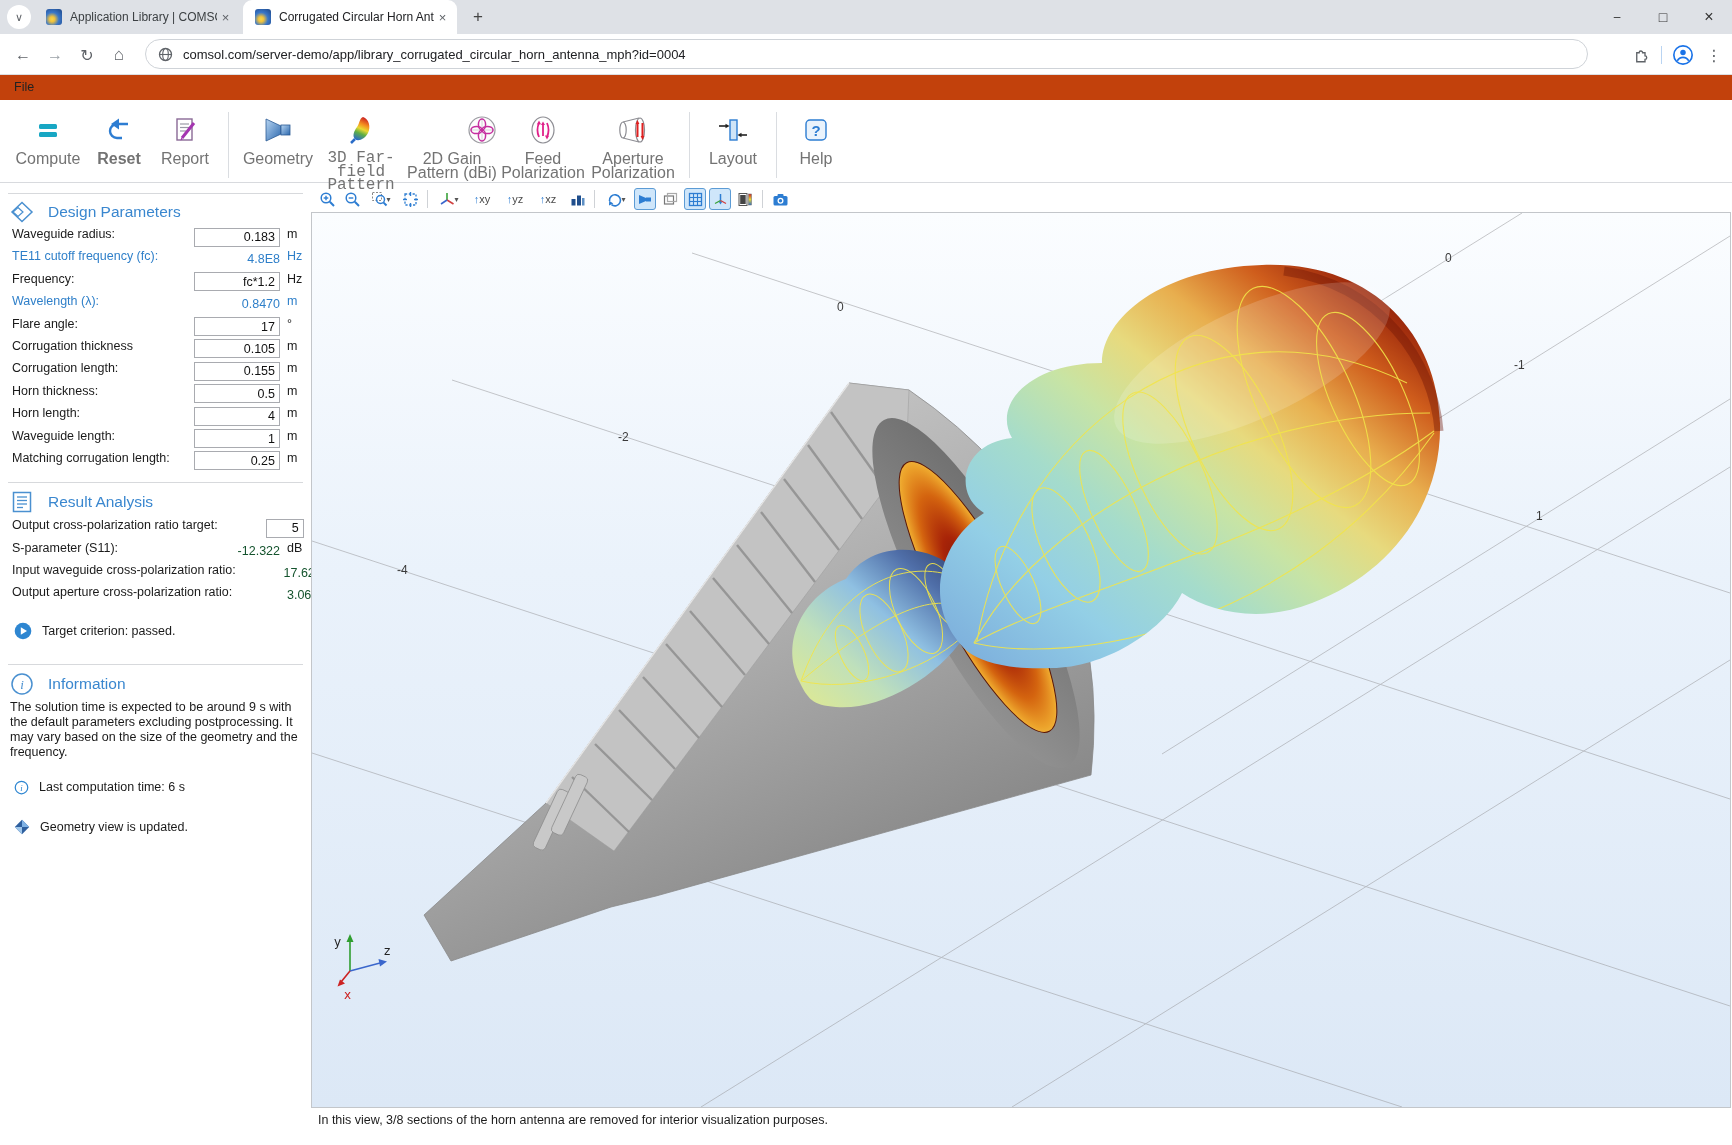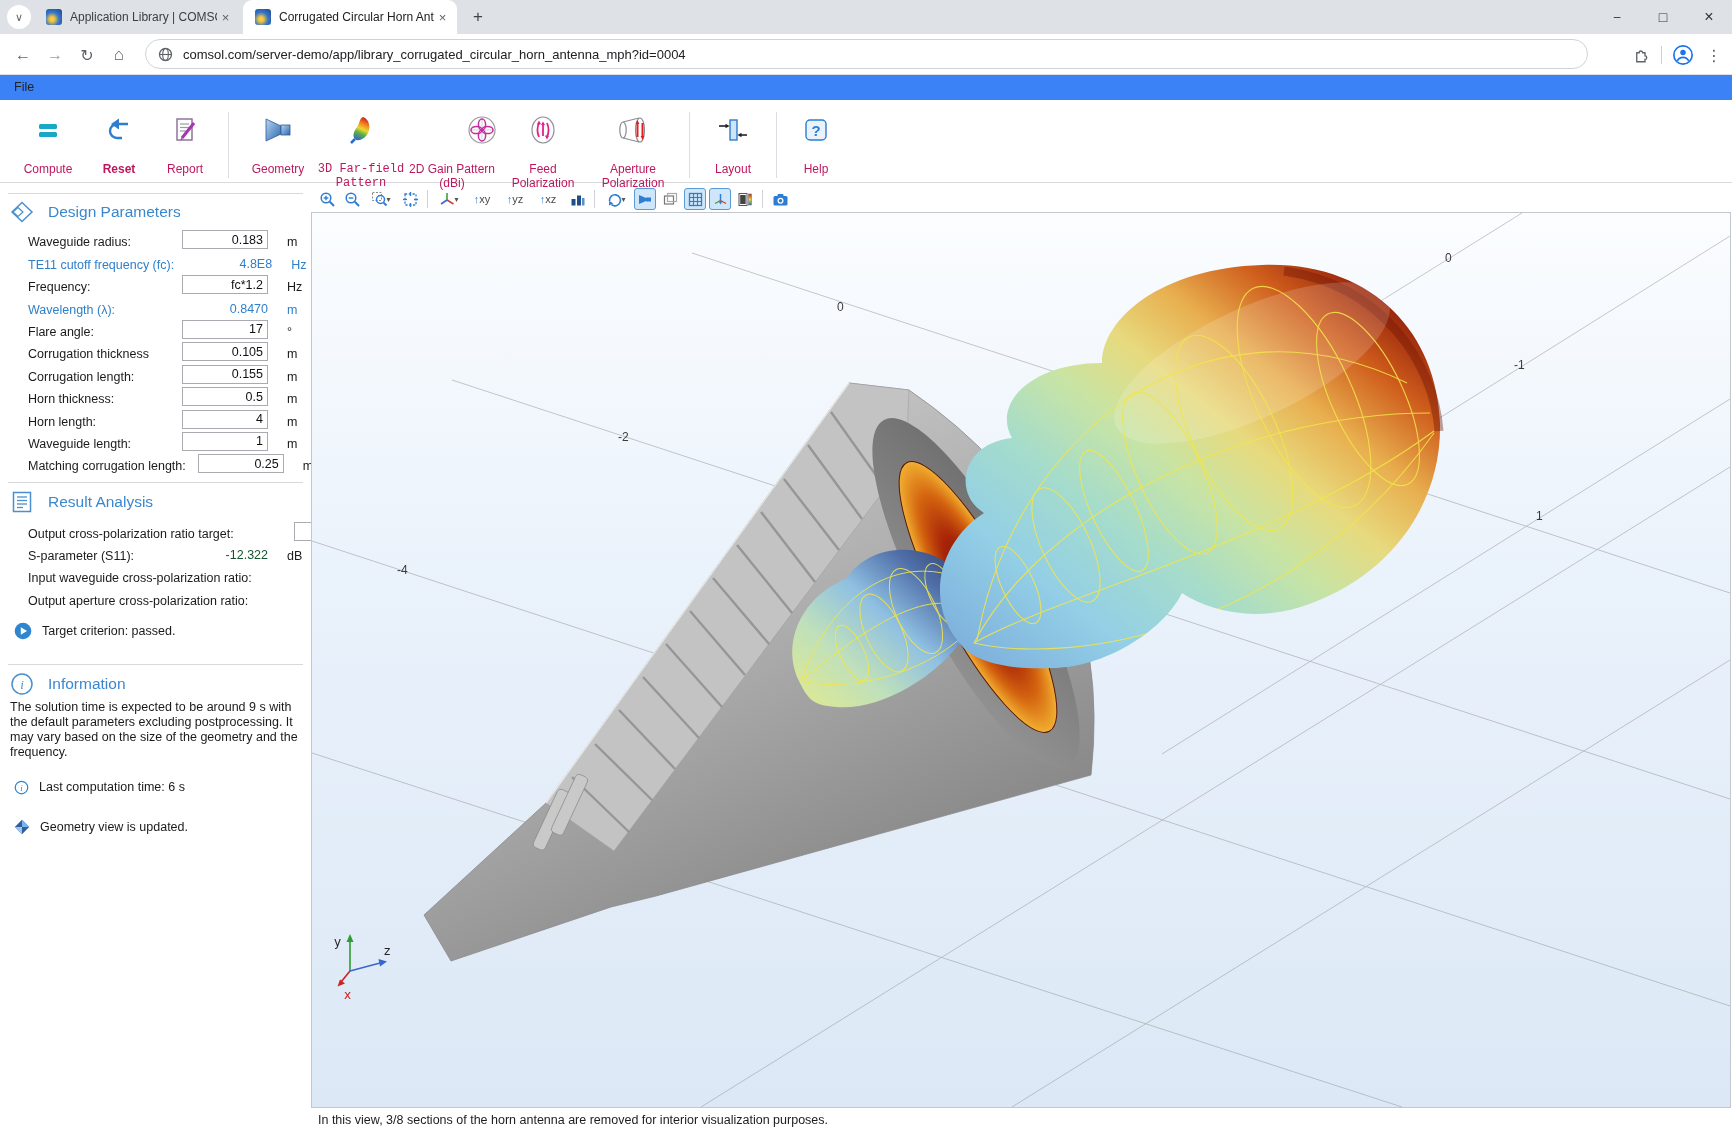--- a/index.html
+++ b/index.html
@@ -27,35 +27,35 @@
   .navbar { position:absolute; left:0; top:34px; width:1732px; height:41px; background:#fff; border-bottom:1px solid #dcdfe3; }
   .navicon { position:absolute; top:8px; width:26px; height:26px; display:flex; align-items:center; justify-content:center;
     font-size:16px; color:#5f6368; }
   .omnibox { position:absolute; left:145px; top:5px; width:1443px; height:30px; border:1px solid #cfd3d8; border-radius:15px;
     background:#fff; display:flex; align-items:center; padding:0 12px; }
   .url-text { font-size:13px; color:#202124; margin-left:10px; white-space:nowrap; }
   .nav-right { position:absolute; right:8px; top:8px; display:flex; align-items:center; gap:10px; }
   .vsep { width:1px; height:18px; background:#b9d4f2; }
 
   
-  .menubar { position:absolute; left:0; top:75px; width:1732px; height:25px; background:#3b82f6; }
+  .menubar { position:absolute; left:0; top:75px; width:1732px; height:25px; background:#c2410c; }
   .menu-file { position:absolute; left:14px; top:5px; font-size:12.5px; color:#222; }
   .ribbon { position:absolute; left:0; top:100px; width:1732px; height:83px; background:#fff; border-bottom:1px solid #d8dade; }
   .ribbon-row { position:absolute; left:10px; top:6px; display:flex; align-items:flex-start; }
   .rbtn { display:flex; flex-direction:column; align-items:center; padding-top:4px; }
   .rbtn .ric { height:40px; display:flex; align-items:center; justify-content:center; }
-  .rbtn .rlabel { font-size:12px; color:#be185d; text-align:center; line-height:13.5px; margin-top:13px; }
+  .rbtn .rlabel { font-size:16px; color:#737373; text-align:center; line-height:13.5px; margin-top:2px; }
   .rsep { width:1px; align-self:stretch; background:#dadde1; margin:6px 10px 2px 10px; height:66px; }
 
   
   .sidebar { position:absolute; left:0; top:183px; width:311px; height:962px; background:#fff; }
   .sdiv { height:1px; background:#d7d9dc; margin:0 8px; }
   .sec-head { display:flex; align-items:center; margin:7px 0 4px 10px; }
   .sec-title { font-size:15.5px; color:#3a87cf; margin-left:14px; }
-  .prow { display:flex; align-items:flex-end; height:22.4px; padding-left:28px;gap:12px; }
+  .prow { display:flex; align-items:flex-start; height:22.4px; padding-left:12px; }
   .plabel { flex:1; font-size:12.5px; color:#1a1a1a; white-space:nowrap; }
   .pbox { width:86px; text-align:right; flex:0 0 86px; }
   .pinput { width:86px; height:19px; border:1px solid #a9abb0; font-family:"Liberation Sans",sans-serif;
     font-size:12.5px; text-align:right; padding:0 4px; color:#111; background:#fff; }
   .rinput { width:38px; height:19px; border:1px solid #a9abb0; font-family:"Liberation Sans",sans-serif;
     font-size:12.5px; text-align:right; padding:0 4px; color:#111; background:#fff; }
   .pval { font-size:12.5px; color:#14532d; }
   .punit { width:24px; margin-left:7px; font-size:12.5px; color:#1a1a1a; flex:0 0 24px; }
   .computed { color:#2e7fc9 !important; }
   .status-row { display:flex; align-items:center; margin:14px 0 0 14px; }

